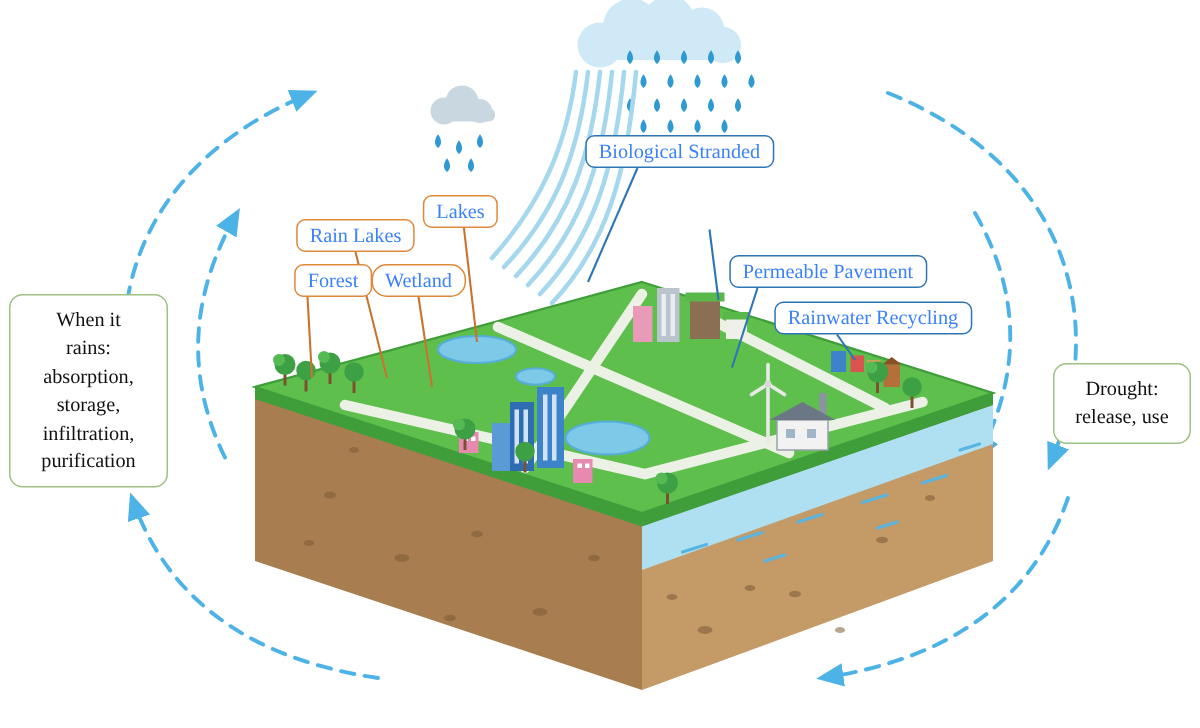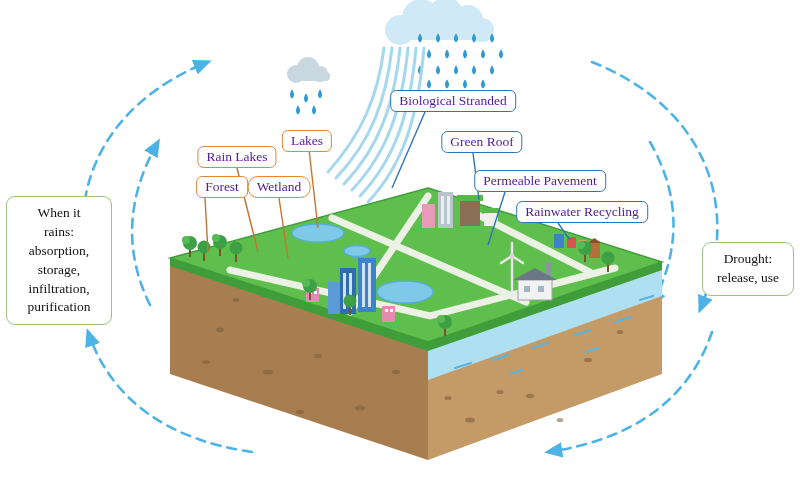--- a/index.html
+++ b/index.html
@@ -1,34 +1,34 @@
 <!DOCTYPE html>
 <html><head>
 <meta charset="utf-8">
 <style>
   html,body{margin:0;padding:0;background:#fff;}
   .canvas{position:relative;width:800px;height:485px;background:#fff;overflow:hidden;
           font-family:"Liberation Serif",serif;}
   .scene{position:absolute;left:0;top:0;}
   .label{position:absolute;transform:translateX(-50%);background:#fff;border-radius:6px;
-         padding:1px 8px;font-size:13.5px;color:#4c1d95;white-space:nowrap;line-height:1.35;}
+         padding:1px 8px;font-size:13.5px;color:#3b82f6;white-space:nowrap;line-height:1.35;}
   .label.orange{border:1.6px solid #e0883a;}
   .label.blue{border:1.6px solid #2e75b6;}
   .note{position:absolute;background:#fff;border:1.4px solid #9dc183;border-radius:9px;
         font-size:13.5px;line-height:1.4;color:#111;text-align:center;padding:7px 1px;
         white-space:pre-line;}
   .note.left{left:6px;top:196px;width:102px;}
   .note.right{left:702px;top:242px;width:88px;}
   .lbl-lakes{left:307px;top:110px;margin-top:20px;}
   .lbl-raingarden{left:237px;top:146px;}
   .lbl-forest{left:205px;top:176px;margin-left:17px;}
   .lbl-wetland{left:279px;top:176px;border-radius:10px;}
   .lbl-bio{left:453px;top:90px;}
   .lbl-greenroof{left:482px;top:131px;}
-  .lbl-pavement{left:540px;top:170px;}
+  .lbl-pavement{left:552px;top:170px;}
   .lbl-recycling{left:582px;top:201px;}
 </style>
 </head>
 <body>
 
 <div class="canvas">
 
   <svg class="scene" width="800" height="485" viewBox="0 0 800 485">
     <defs>
       <marker id="arw" markerWidth="9" markerHeight="8" refX="5.5" refY="3" orient="auto">
@@ -254,21 +254,20 @@
       <path d="M 558 223 L 570 240"></path>
     </g>
   </svg>
 
   <div class="label orange lbl-lakes">Lakes</div>
   <div class="label orange lbl-raingarden">Rain Lakes</div>
   <div class="label orange lbl-forest">Forest</div>
   <div class="label orange lbl-wetland">Wetland</div>
 
   <div class="label blue lbl-bio">Biological Stranded</div>
-  <div class="label blue lbl-greenroof">Green Roof</div>
   <div class="label blue lbl-pavement">Permeable Pavement</div>
   <div class="label blue lbl-recycling">Rainwater Recycling</div>
 
   <div class="note left">When it
 rains:
 absorption,
 storage,
 infiltration,
 purification</div>
   <div class="note right">Drought:

